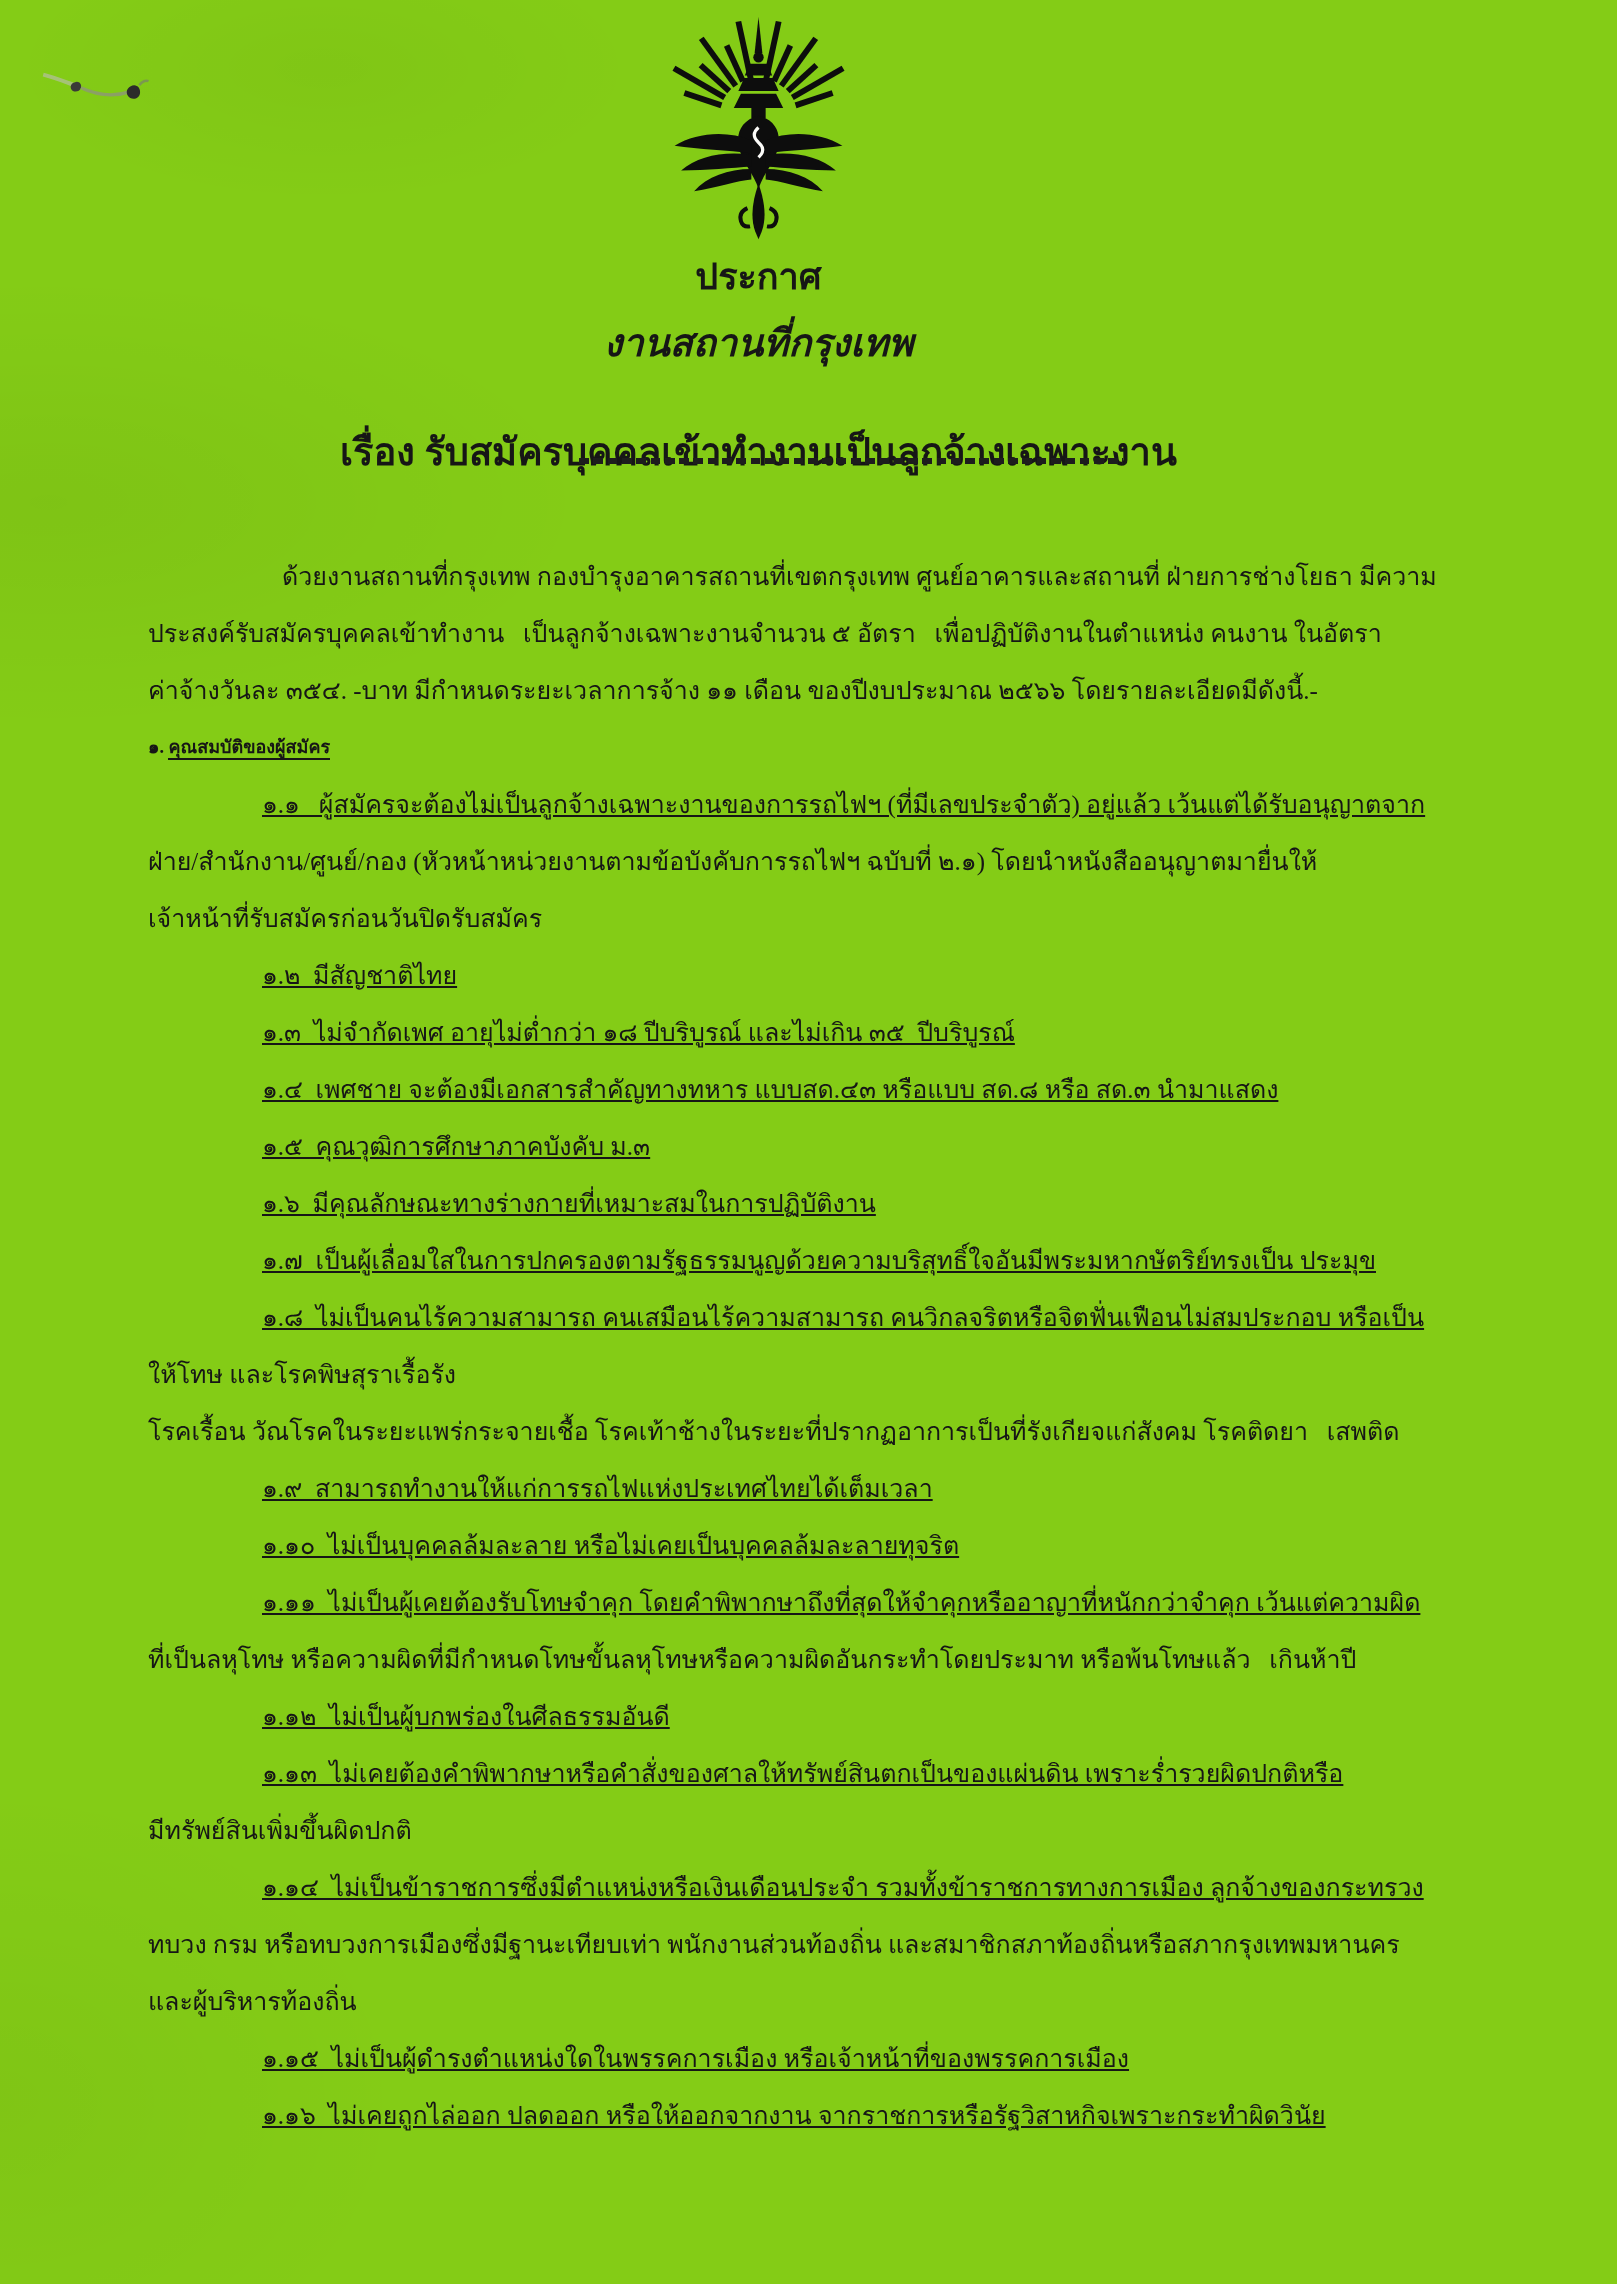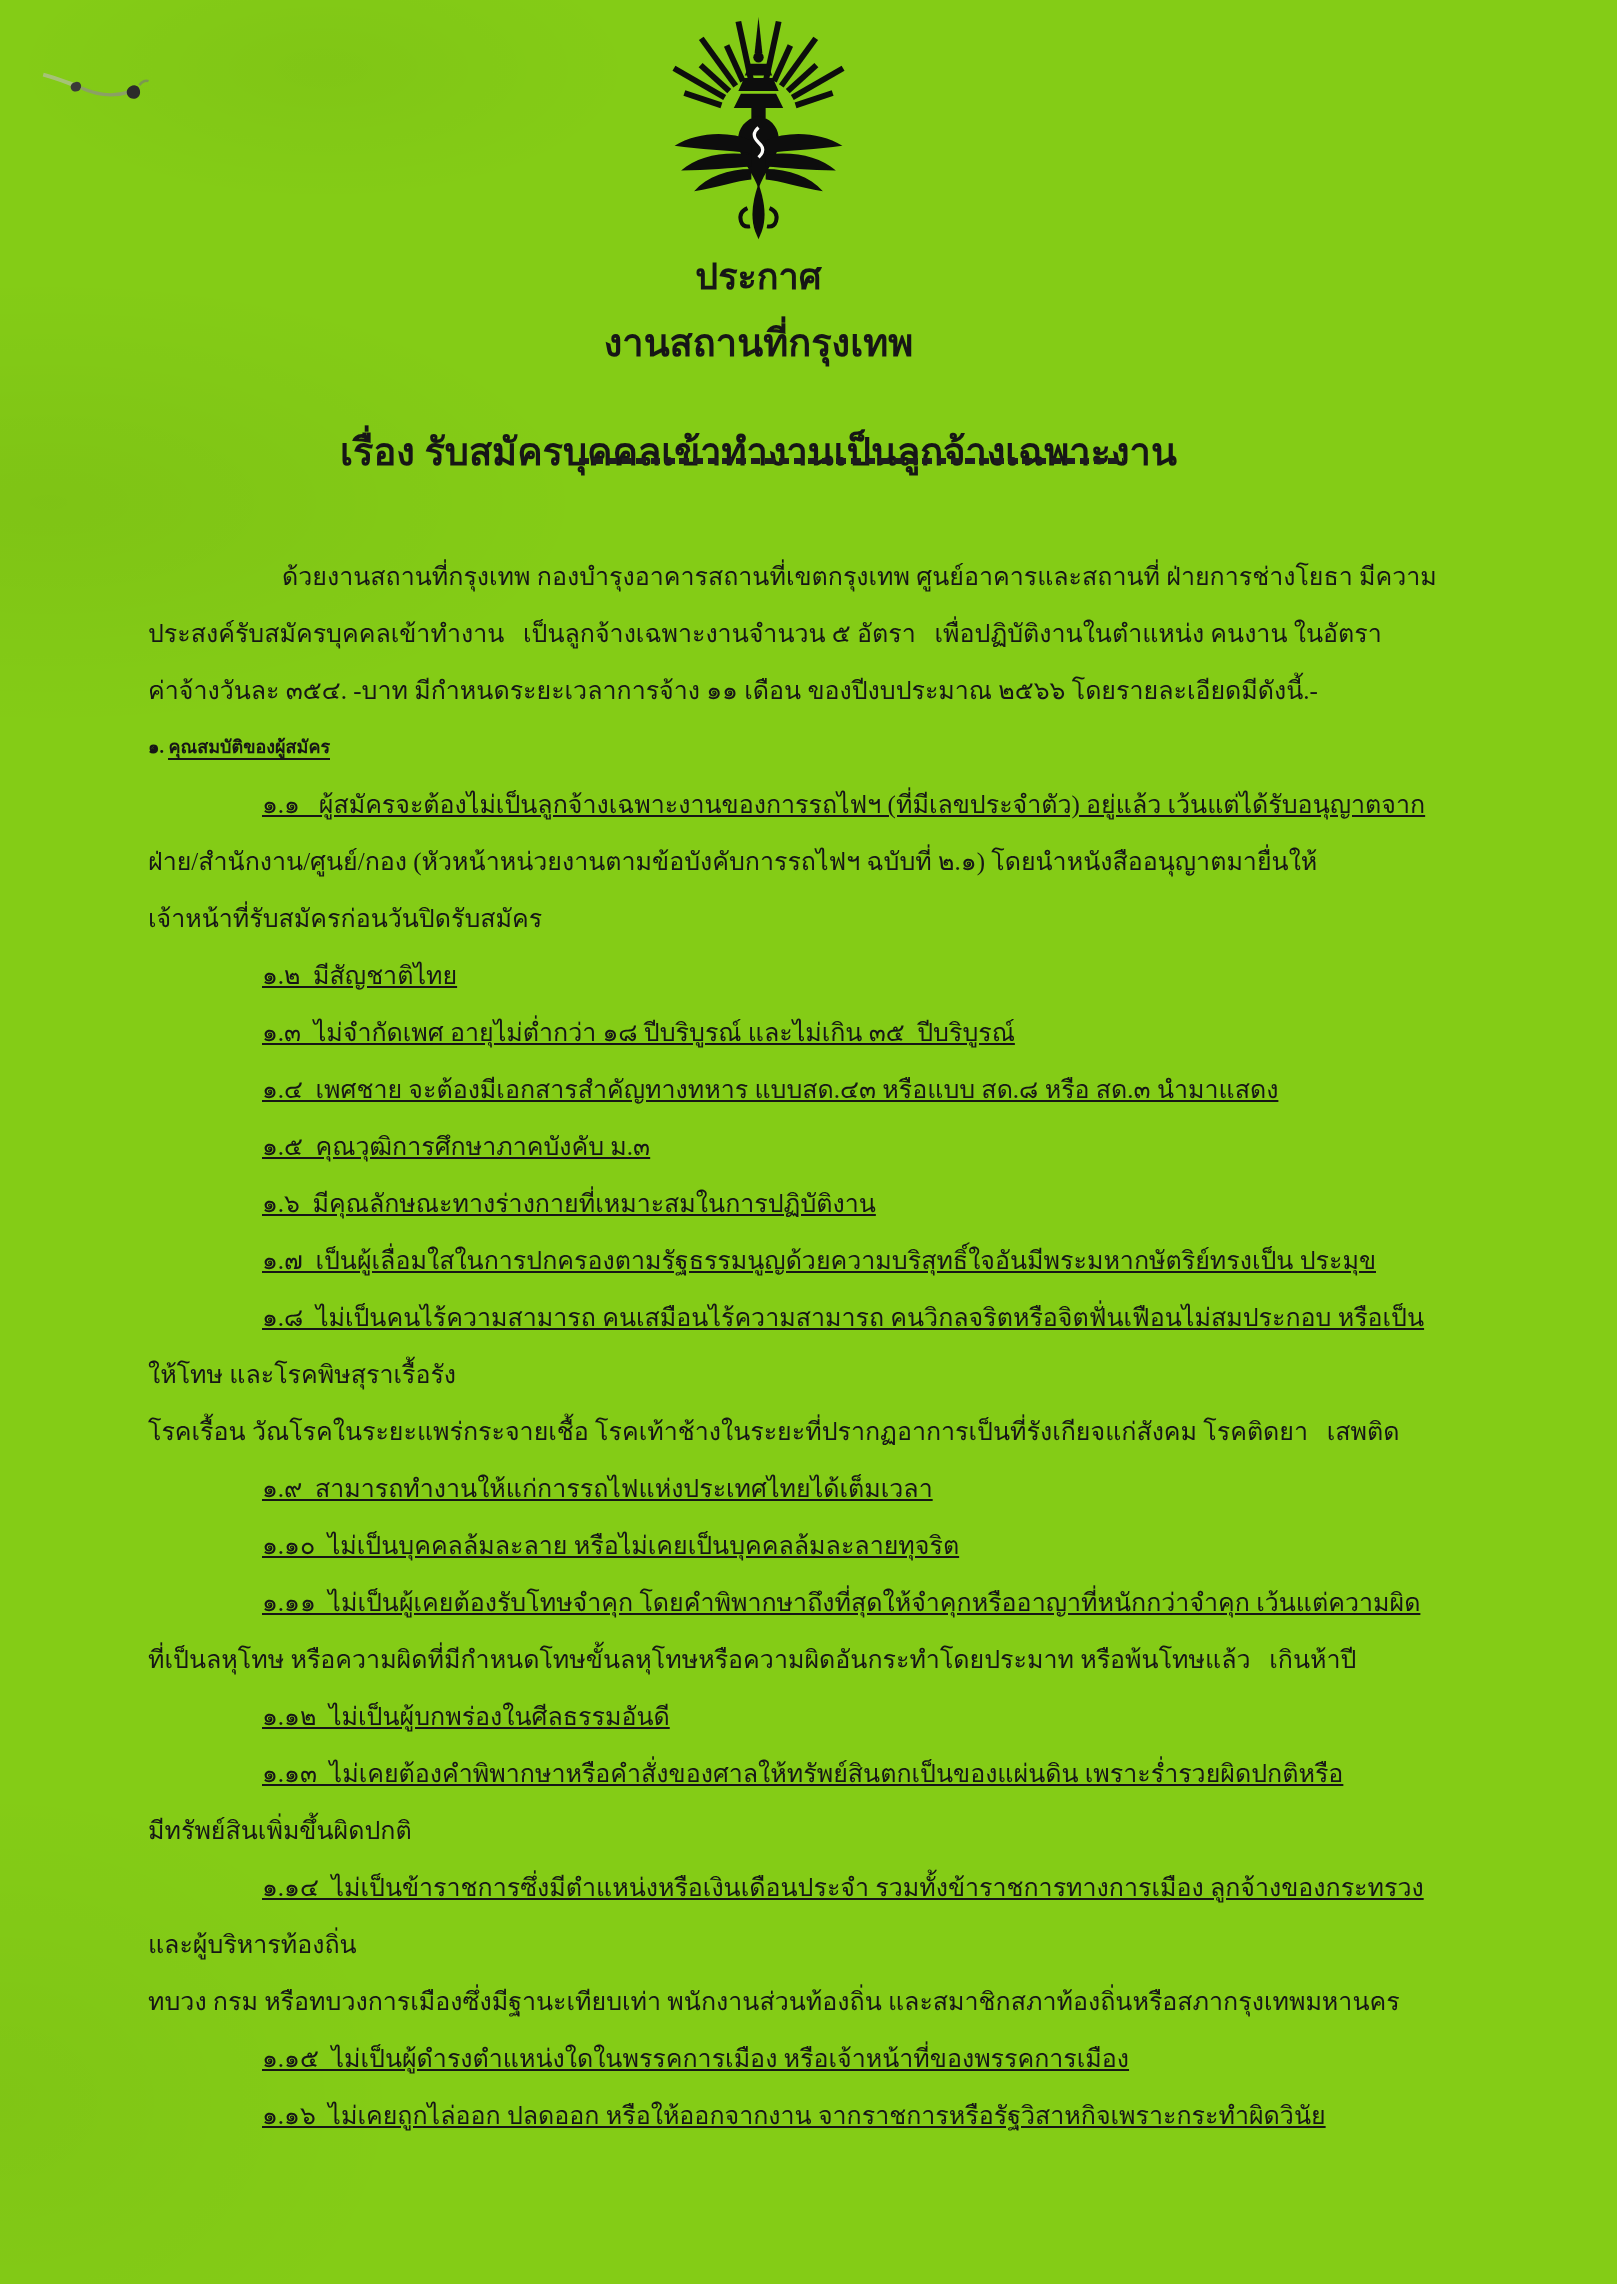--- a/index.html
+++ b/index.html
@@ -16,21 +16,21 @@
     position:absolute;inset:0;pointer-events:none;
     background:
       radial-gradient(782px 326px at 3% 22%, rgba(0,0,0,0.045), transparent 70%),
       radial-gradient(586px 456px at 0% 92%, rgba(0,0,0,0.035), transparent 70%),
       radial-gradient(456px 195px at 20% 3%, rgba(0,0,0,0.03), transparent 70%);
   }
   .smudge{position:absolute;left:38px;top:63px;}
   .emblem{position:absolute;left:659px;top:13px;}
   .title-block{position:absolute;left:0;top:0;width:1517px;text-align:center;}
   .t-announce{position:absolute;top:251px;left:0;width:100%;font-size:36px;font-weight:bold;line-height:52px;}
-  .t-org{position:absolute;top:315px;left:0;width:100%;font-size:38px;font-weight:bold;line-height:56px;}
+  .t-org{position:absolute;top:315px;left:0;width:100%;font-size:38px;font-weight:bold;line-height:56px;font-style:italic;}
   .t-subject{position:absolute;top:376px;left:0;width:100%;font-size:38px;font-weight:bold;line-height:56px;margin-top:48px;}
   .sep{
     position:absolute;top:458px;left:579px;width:544px;height:5.9px;
     background:repeating-linear-gradient(90deg,#1d1d1d 0 9.8px,transparent 9.8px 14.3px);
   }
   .body-block{
     position:absolute;left:148px;top:548px;width:1420px;
     font-size:25px;line-height:57px;
   }
   .bline{white-space:pre;height:57px;}
@@ -123,19 +123,19 @@
     <div class="bline">ให้โทษ และโรคพิษสุราเรื้อรัง</div>
     <div class="bline">โรคเรื้อน วัณโรคในระยะแพร่กระจายเชื้อ โรคเท้าช้างในระยะที่ปรากฏอาการเป็นที่รังเกียจแก่สังคม โรคติดยา   เสพติด</div>
     <div class="bline ind-item">๑.๙  สามารถทำงานให้แก่การรถไฟแห่งประเทศไทยได้เต็มเวลา</div>
     <div class="bline ind-item">๑.๑๐  ไม่เป็นบุคคลล้มละลาย หรือไม่เคยเป็นบุคคลล้มละลายทุจริต</div>
     <div class="bline ind-item">๑.๑๑  ไม่เป็นผู้เคยต้องรับโทษจำคุก โดยคำพิพากษาถึงที่สุดให้จำคุกหรืออาญาที่หนักกว่าจำคุก เว้นแต่ความผิด</div>
     <div class="bline">ที่เป็นลหุโทษ หรือความผิดที่มีกำหนดโทษขั้นลหุโทษหรือความผิดอันกระทำโดยประมาท หรือพ้นโทษแล้ว   เกินห้าปี</div>
     <div class="bline ind-item">๑.๑๒  ไม่เป็นผู้บกพร่องในศีลธรรมอันดี</div>
     <div class="bline ind-item">๑.๑๓  ไม่เคยต้องคำพิพากษาหรือคำสั่งของศาลให้ทรัพย์สินตกเป็นของแผ่นดิน เพราะร่ำรวยผิดปกติหรือ</div>
     <div class="bline">มีทรัพย์สินเพิ่มขึ้นผิดปกติ</div>
     <div class="bline ind-item">๑.๑๔  ไม่เป็นข้าราชการซึ่งมีตำแหน่งหรือเงินเดือนประจำ รวมทั้งข้าราชการทางการเมือง ลูกจ้างของกระทรวง</div>
+    <div class="bline">ทบวง กรม หรือทบวงการเมืองซึ่งมีฐานะเทียบเท่า พนักงานส่วนท้องถิ่น และสมาชิกสภาท้องถิ่นหรือสภากรุงเทพมหานคร</div>
     <div class="bline">และผู้บริหารท้องถิ่น</div>
-    <div class="bline">ทบวง กรม หรือทบวงการเมืองซึ่งมีฐานะเทียบเท่า พนักงานส่วนท้องถิ่น และสมาชิกสภาท้องถิ่นหรือสภากรุงเทพมหานคร</div>
     <div class="bline ind-item">๑.๑๕  ไม่เป็นผู้ดำรงตำแหน่งใดในพรรคการเมือง หรือเจ้าหน้าที่ของพรรคการเมือง</div>
     <div class="bline ind-item">๑.๑๖  ไม่เคยถูกไล่ออก ปลดออก หรือให้ออกจากงาน จากราชการหรือรัฐวิสาหกิจเพราะกระทำผิดวินัย</div>
   </div>
 </div>
 
 
 </body></html>

